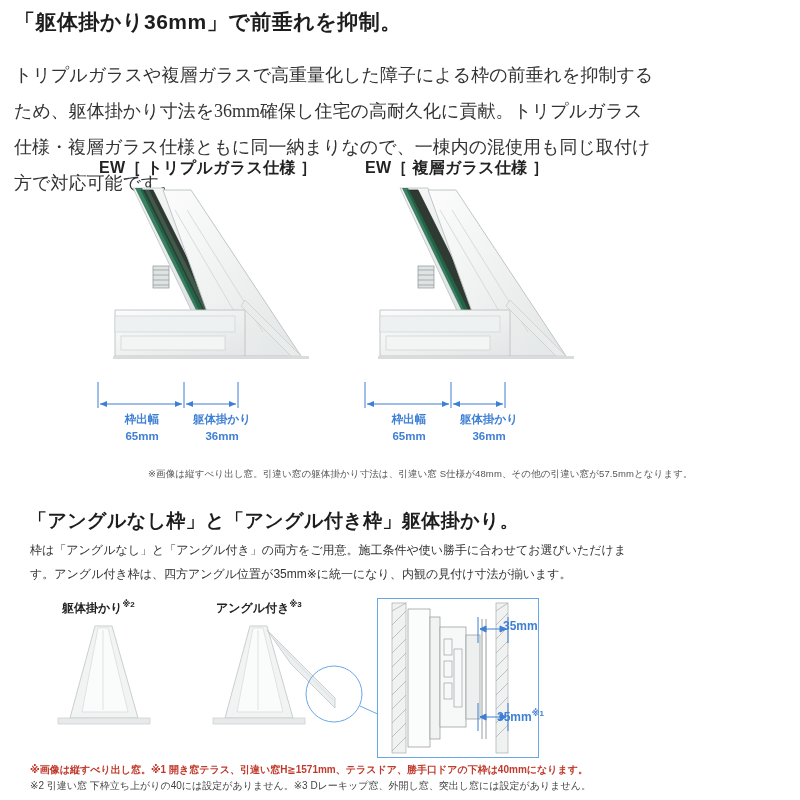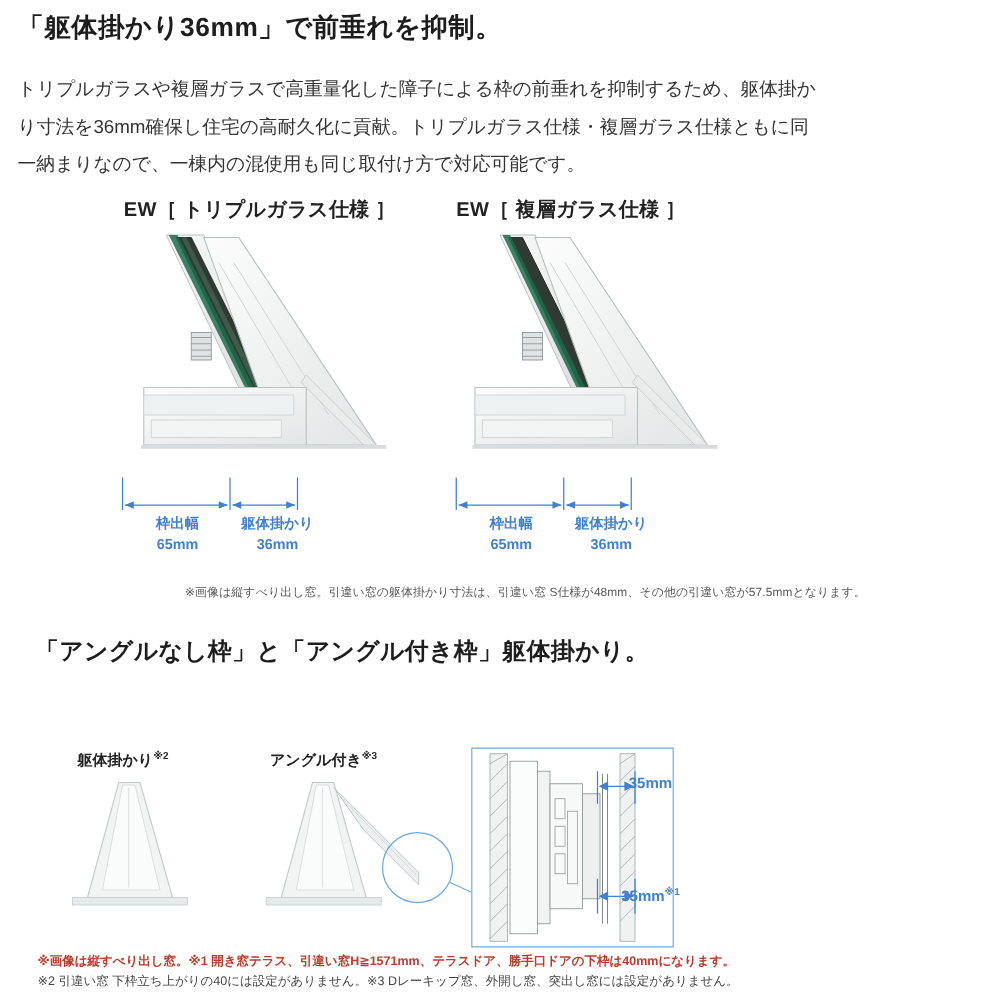--- a/index.html
+++ b/index.html
@@ -14,21 +14,21 @@
   .page { position: relative; width: 800px; height: 800px; }
 
   
   .sec1-title {
     position: absolute; left: 14px; top: 8px;
     font-size: 21px; font-weight: 700; letter-spacing: 0.5px;
     color: #1d1d1d;
   }
   .sec1-body {
     position: absolute; left: 14px; top: 57px; width: 640px;
-    font-size: 15px; line-height: 2.0; color: #333;
+    font-size: 18px; line-height: 2.0; color: #333; font-family: Liberation Serif, serif;
   }
 
   
   .diag-cap {
     position: absolute; font-size: 16px; font-weight: 700; color: #222;
     letter-spacing: .3px;
   }
   #cap-ew-triple { left: 99px; top: 158px; }
   #cap-ew-double { left: 365px; top: 158px; }
 
@@ -207,20 +207,21 @@
     <span>65mm</span>
   </div>
   <div class="dimlbl" style="left:447px; top:411px; width:84px;">
     <span>躯体掛かり</span><br>
     <span>36mm</span>
   </div>
 
   <div class="note-small" id="note1">※画像は縦すべり出し窓。引違い窓の躯体掛かり寸法は、引違い窓 S仕様が48mm、その他の引違い窓が57.5mmとなります。</div>
 
   <div class="sec2-title">「アングルなし枠」と「アングル付き枠」躯体掛かり。</div>
+  <div class="sec2-body">枠は「アングルなし」と「アングル付き」の両方をご用意。施工条件や使い勝手に合わせてお選びいただけます。アングル付き枠は、四方アングル位置が35mm※に統一になり、内観の見付け寸法が揃います。</div>
 
   <div class="sub-cap" id="cap-no-angle">
     <span>躯体掛かり</span><span class="sup">※2</span>
   </div>
   <div class="sub-cap" id="cap-with-angle">
     <span>アングル付き</span><span class="sup">※3</span>
   </div>
 
   <div class="xsec" style="left:40px; top:622px;">
     <svg width="150" height="110" viewBox="0 0 150 110">

